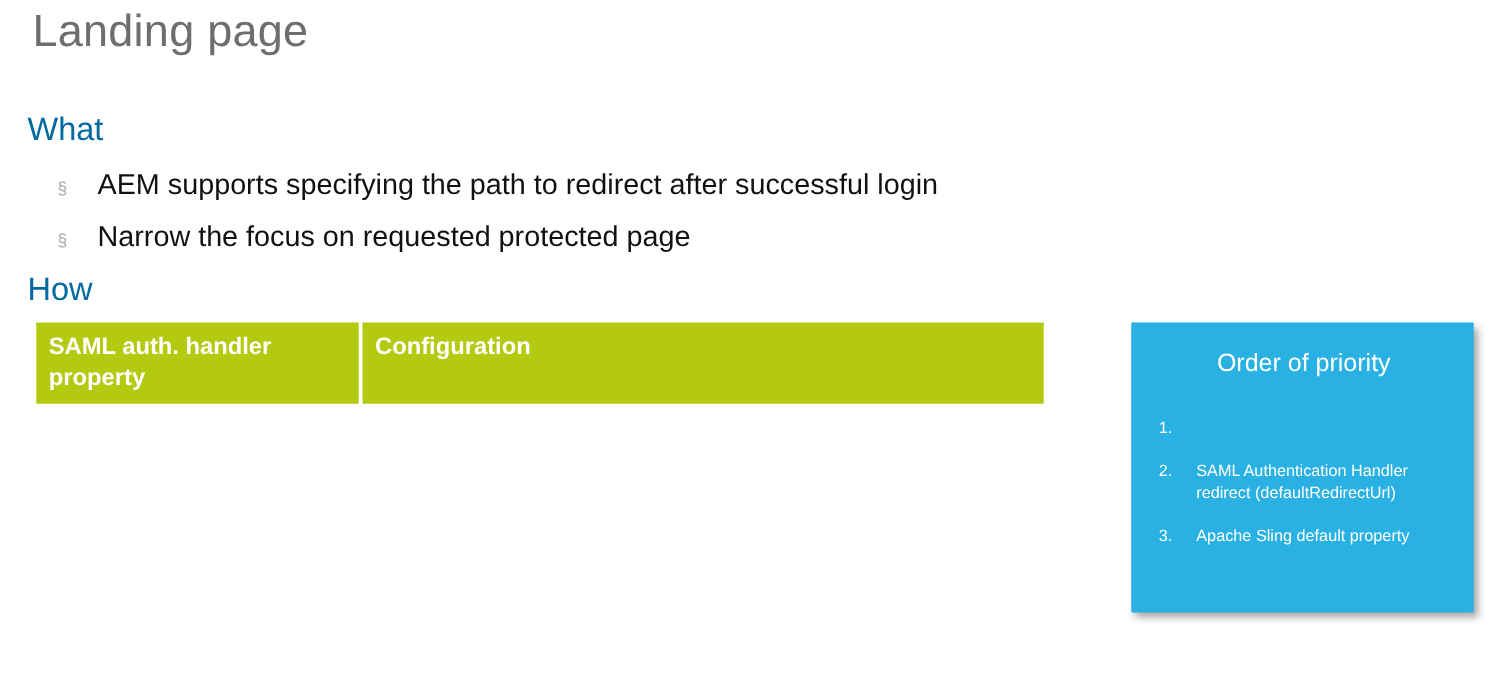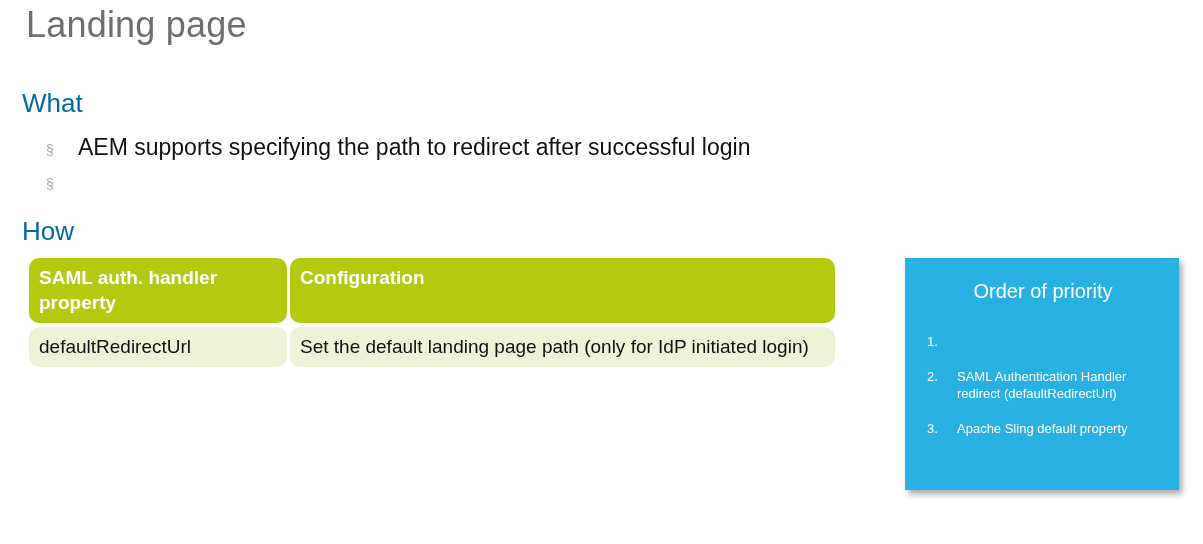--- a/index.html
+++ b/index.html
@@ -66,21 +66,20 @@
   }
   .table-1 { top: 254px; }
   .table-2 { top: 413px; }
   table.config-table th,
   table.config-table td {
     text-align: left;
     vertical-align: top;
     padding: 7px 10px 8px 10px;
     font-size: 19px;
     line-height: 1.32;
-    border-radius: 10px;
   }
   table.config-table th {
     background: #b4ca10;
     color: #ffffff;
     font-weight: 700;
   }
   table.config-table td {
     background: #eef3d7;
     color: #111111;
     font-weight: 400;
@@ -127,34 +126,31 @@
 
   <h2 class="section-heading heading-what">What</h2>
 
   <div class="bullets">
     <div class="bullet">
       <span class="marker">§</span>
       <span class="bullet-text">AEM supports specifying the path to redirect after successful login</span>
     </div>
     <div class="bullet">
       <span class="marker">§</span>
+      <span class="bullet-text">Narrow the focus on requested protected page</span>
     </div>
   </div>
 
   <h2 class="section-heading heading-how">How</h2>
 
   <table class="config-table table-1">
     <tbody>
         <tr>
       <th class="col-1">SAML auth. handler property</th>
       <th>Configuration</th>
-    </tr>
-    <tr>
-      <td class="col-1">defaultRedirectUrl</td>
-      <td>Set the default landing page path (only for IdP initiated login)</td>
     </tr>
   </tbody>
     </table>
 
 
   <div class="priority-box">
     <div class="priority-title">Order of priority</div>
     <ol class="priority-list">
       <li class="priority-item">
         <span class="num">1.</span>

